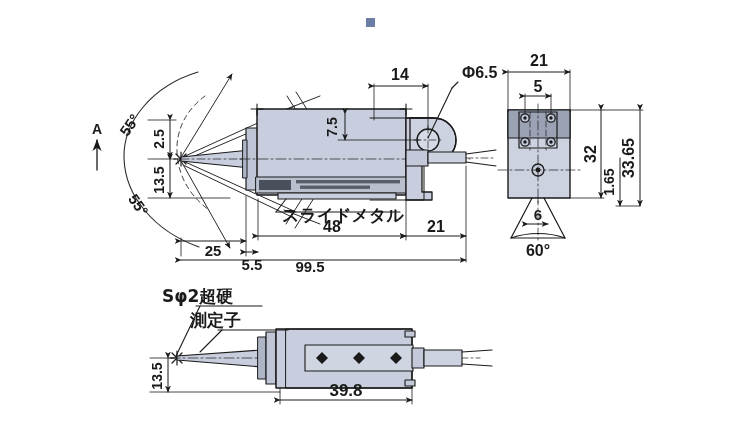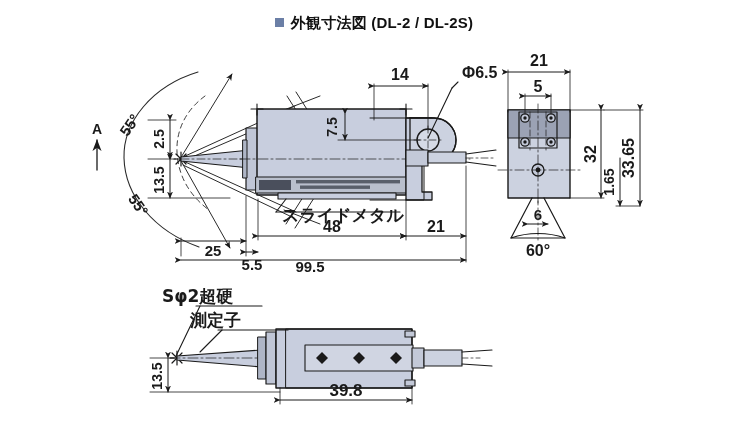--- a/index.html
+++ b/index.html
@@ -24,21 +24,21 @@
     margin-right:7px;vertical-align:middle;position:relative;top:-1px;
   }
   
 </style>
 </head>
 <body>
 
 <div id="stage">
 
   <div class="title-bar">
-    <span class="title-marker"></span><span class="title-text">外観寸法図 (DL-2 / DL-2S)</span>
+    <span class="title-marker"></span>
   </div>
 
   <svg width="748" height="421" viewBox="0 0 748 421">
     <defs>
       <marker id="ah" markerWidth="9" markerHeight="7" refX="8.5" refY="3.5" orient="auto">
         <path d="M0,0 L9,3.5 L0,7 L2.6,3.5 Z" fill="#1a1a1a"></path>
       </marker>
       <marker id="ahs" markerWidth="7" markerHeight="6" refX="6.5" refY="3" orient="auto">
         <path d="M0,0 L7,3 L0,6 L2,3 Z" fill="#1a1a1a"></path>
       </marker>

